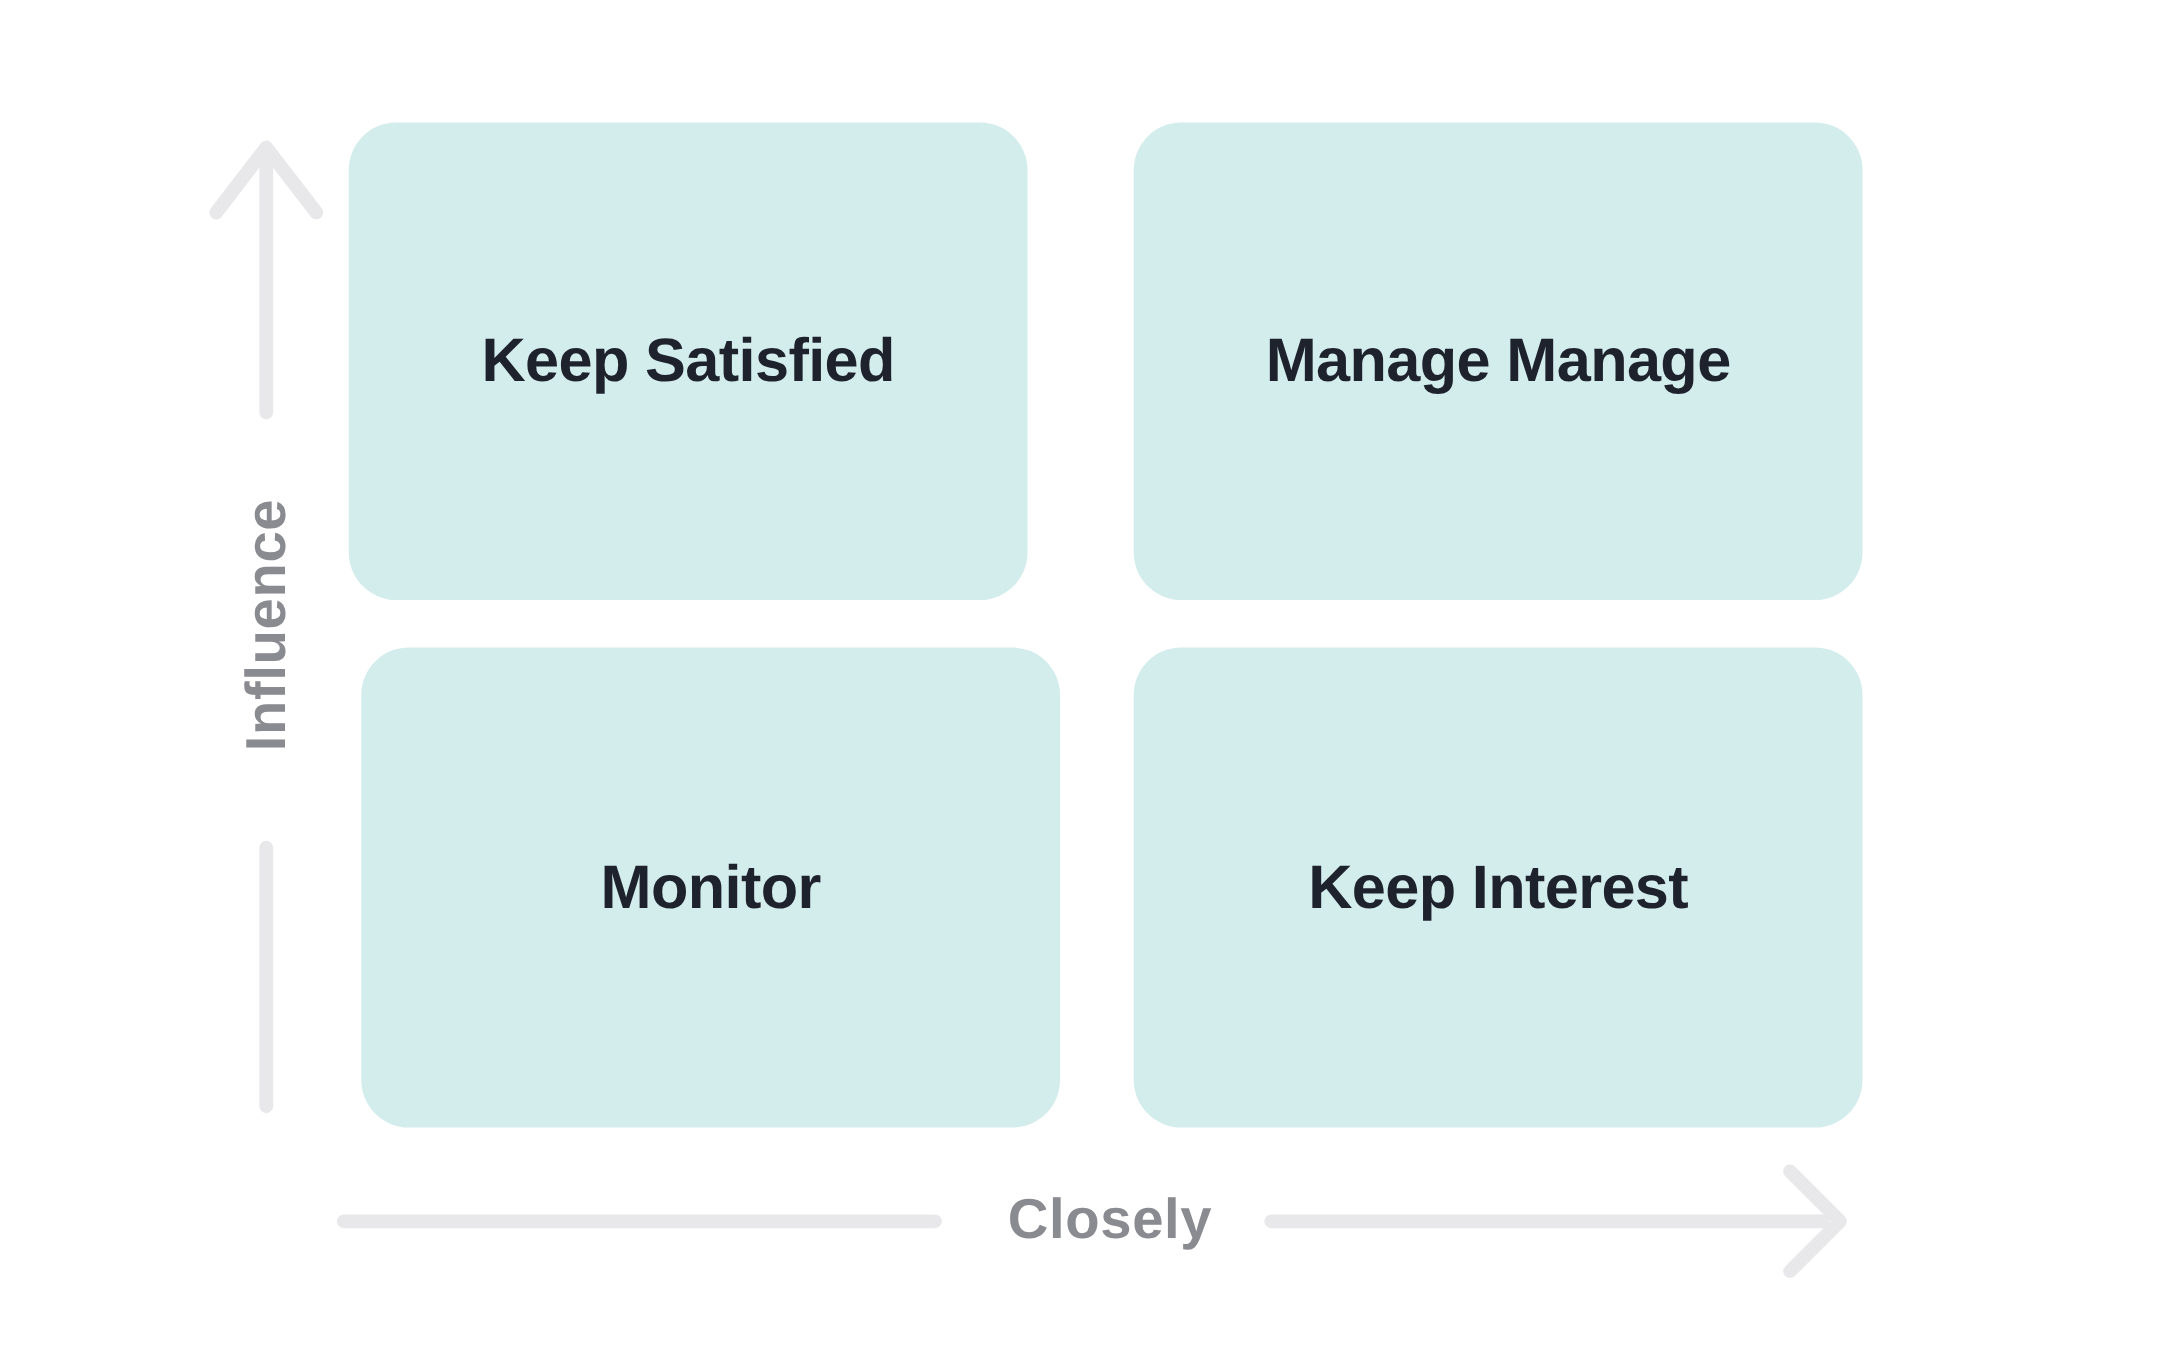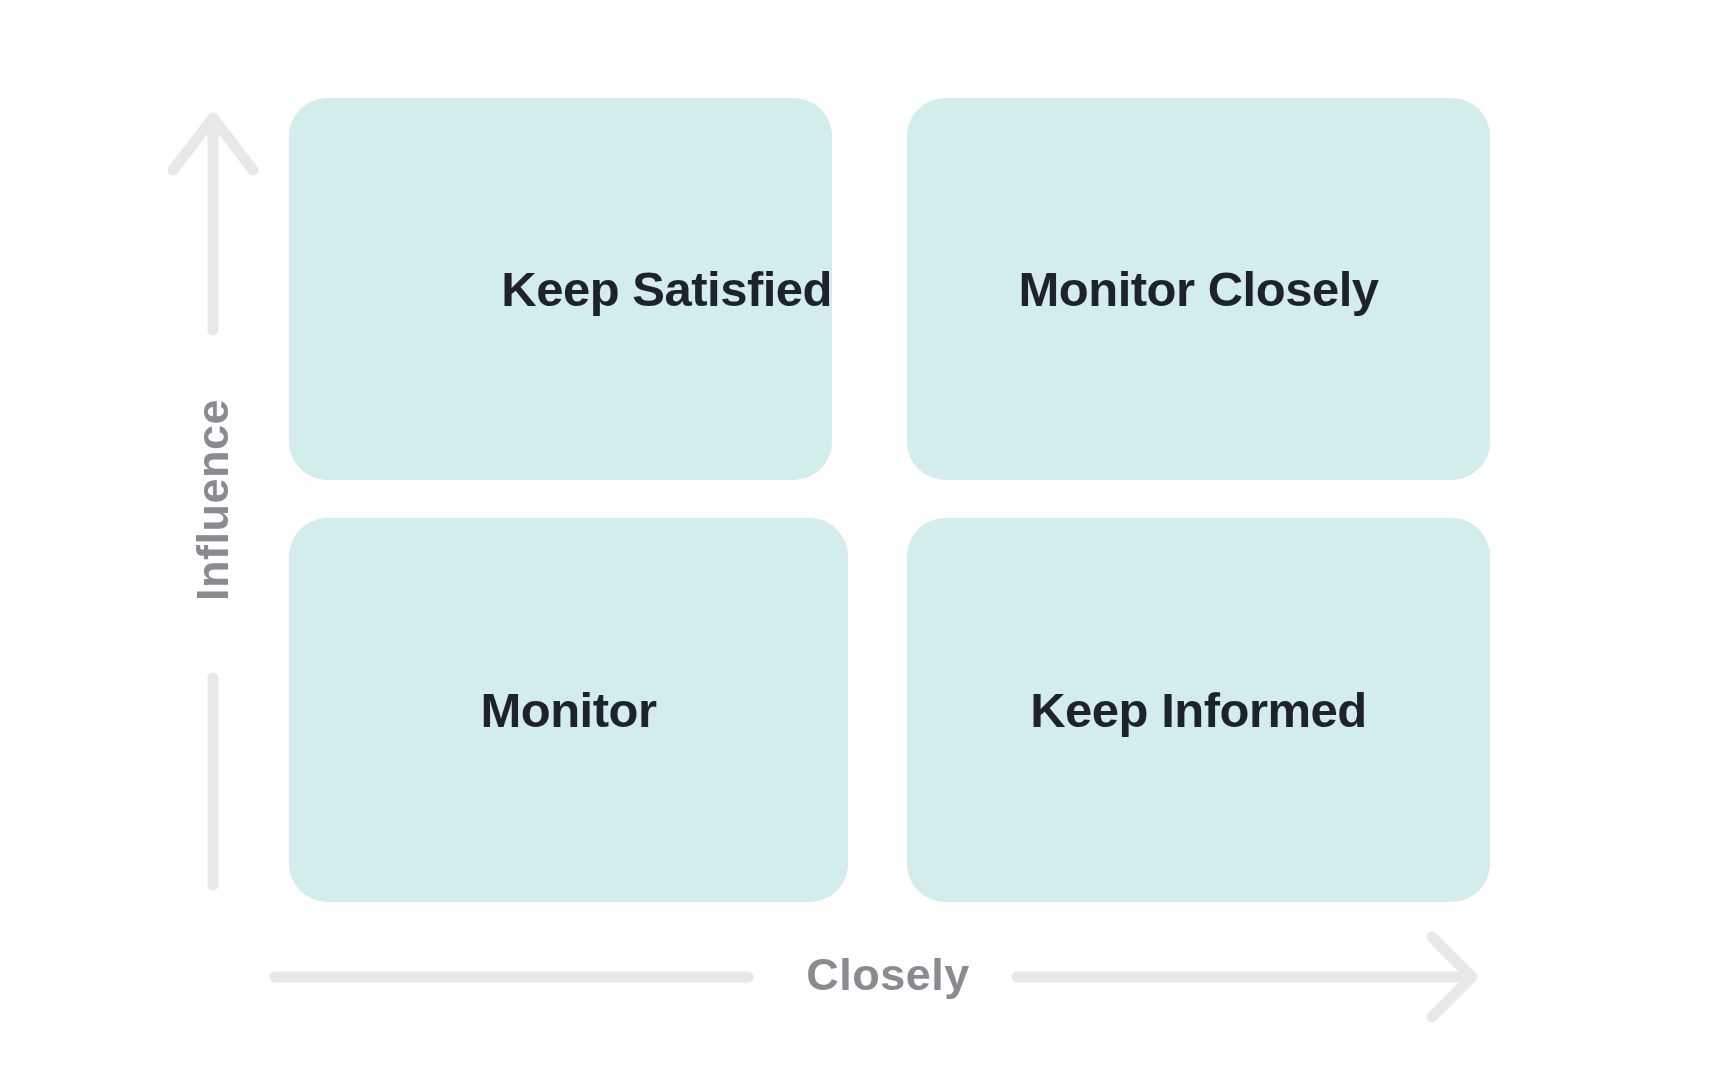--- a/index.html
+++ b/index.html
@@ -15,21 +15,21 @@
   .stage{position:relative;width:1728px;height:1080px;background:var(--c-bg);}
 
   .quad{
     position:absolute;
     background:var(--c-fill);
     border-radius:38px;
     display:flex;
     align-items:center;
     justify-content:center;
   }
-  .quad-tl{left:289px;top:98px;width:543px;height:382px;justify-content:flex-end;}
+  .quad-tl{left:279px;top:98px;width:543px;height:382px;}
   .quad-tr{left:907px;top:98px;width:583px;height:382px;}
   .quad-bl{left:289px;top:518px;width:559px;height:384px;}
   .quad-br{left:907px;top:518px;width:583px;height:384px;}
 
   .quad-label{
     font-size:49px;
     font-weight:700;
     color:var(--c-label);
     letter-spacing:-0.5px;
     white-space:nowrap;
@@ -81,24 +81,24 @@
     <line class="axis-stroke" x1="757" y1="57" x2="1198" y2="57"></line>
     <path class="axis-stroke" d="M1172 17 L1212 57 L1172 97"></path>
   </svg>
   <div class="axis-label axis-label-x">Closely</div>
 
   <div class="quad quad-tl">
     <span class="quad-label">Keep Satisfied</span>
   </div>
 
   <div class="quad quad-tr">
-    <span class="quad-label">Monitor Closely</span>
+    <span class="quad-label">Manage Manage</span>
   </div>
 
   <div class="quad quad-bl">
     <span class="quad-label">Monitor</span>
   </div>
 
   <div class="quad quad-br">
-    <span class="quad-label">Keep Informed</span>
+    <span class="quad-label">Keep Interest</span>
   </div>
 
 </div>
 
 </body></html>

